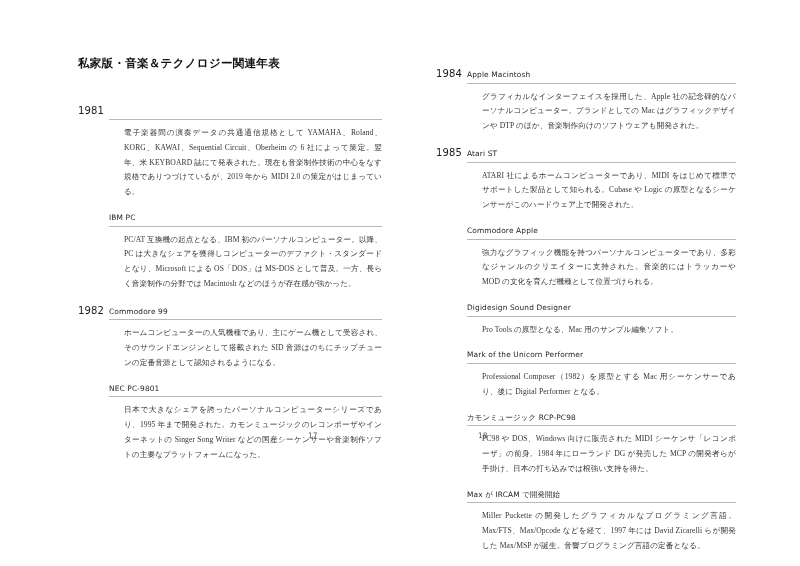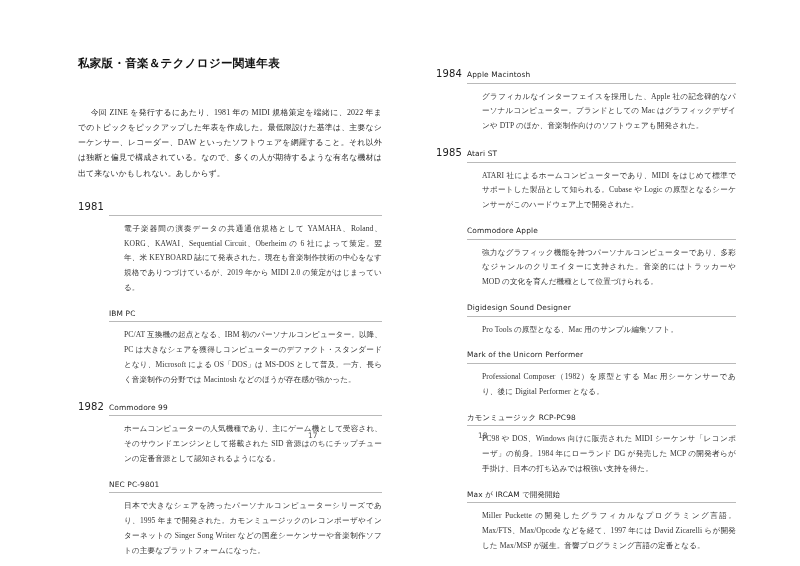--- a/index.html
+++ b/index.html
@@ -127,21 +127,20 @@
   .page-right .page-number { left: 78px; }
 </style>
 </head>
 <body>
 
 <div class="spread">
 
   <div class="page page-left">
     <div class="page-inner">
       <h1 class="doc-title">私家版・音楽＆テクノロジー関連年表</h1>
-      <p class="intro">今回 ZINE を発行するにあたり、1981 年の MIDI 規格策定を端緒に、2022 年までのトピックをピックアップした年表を作成した。最低限設けた基準は、主要なシーケンサー、レコーダー、DAW といったソフトウェアを網羅すること。それ以外は独断と偏見で構成されている。なので、多くの人が期待するような有名な機材は出て来ないかもしれない。あしからず。</p>
       <div>
 
         <div class="entry">
           <div class="entry-head">
             <span class="entry-year">1981</span>
           </div>
           <div class="entry-rule"></div>
           <p class="entry-body">電子楽器間の演奏データの共通通信規格として YAMAHA、Roland、KORG、KAWAI、Sequential Circuit、Oberheim の 6 社によって策定。翌年、米 KEYBOARD 誌にて発表された。現在も音楽制作技術の中心をなす規格でありつづけているが、2019 年から MIDI 2.0 の策定がはじまっている。</p>
         </div>
 

